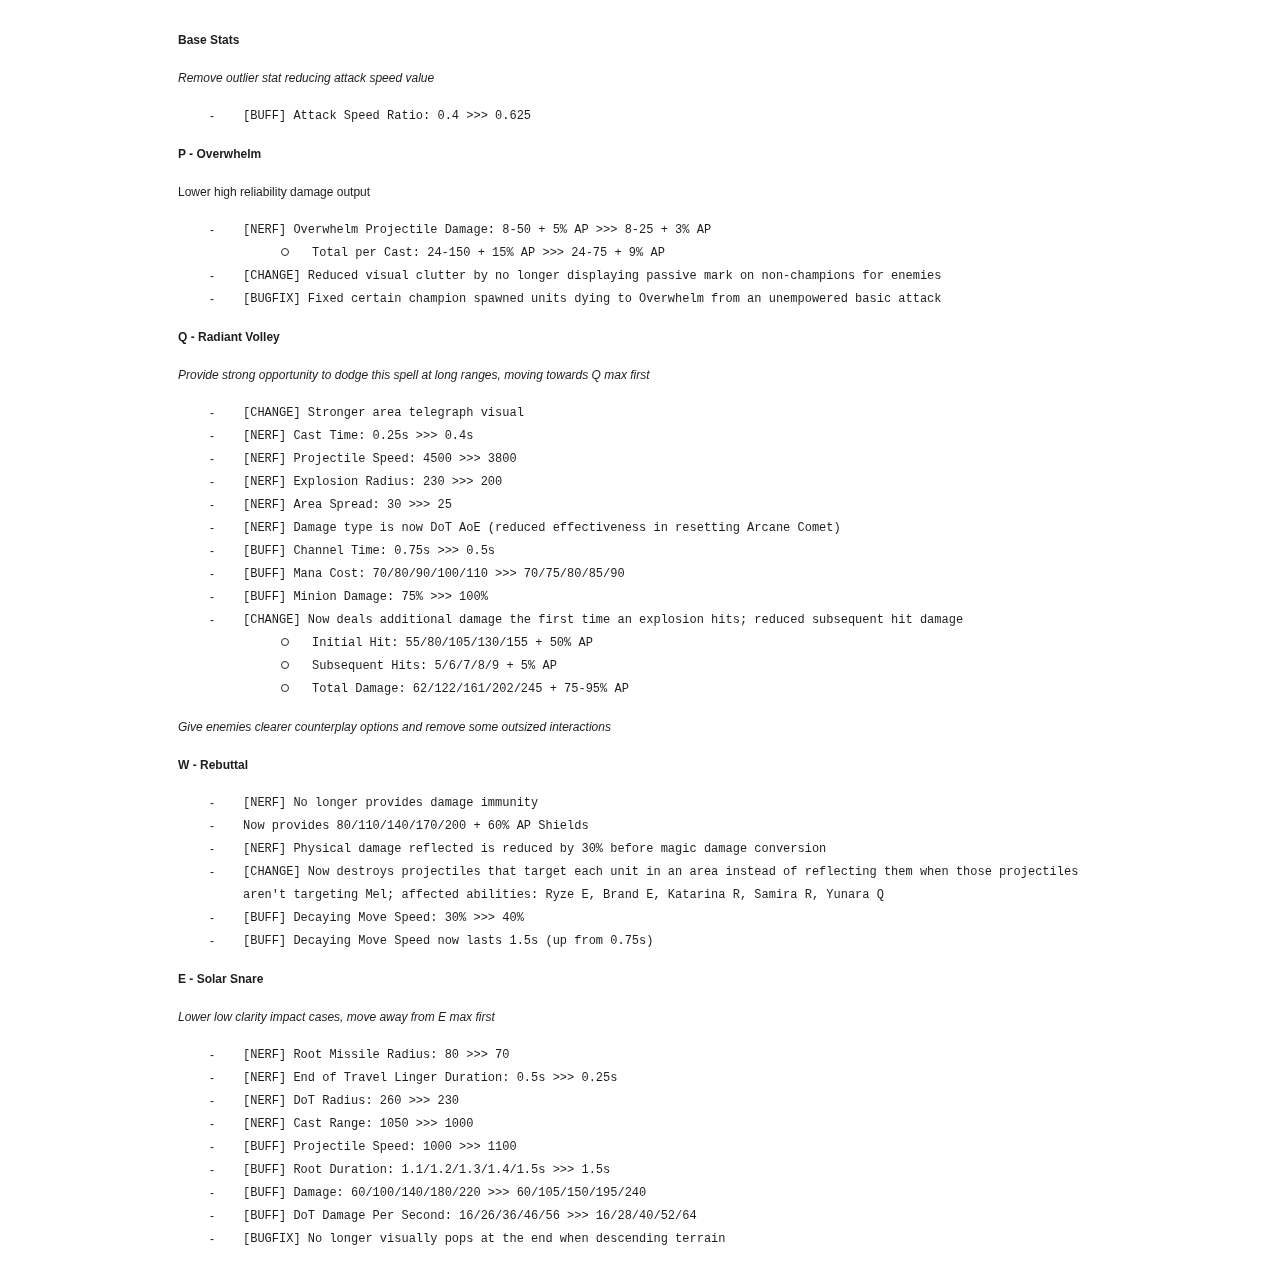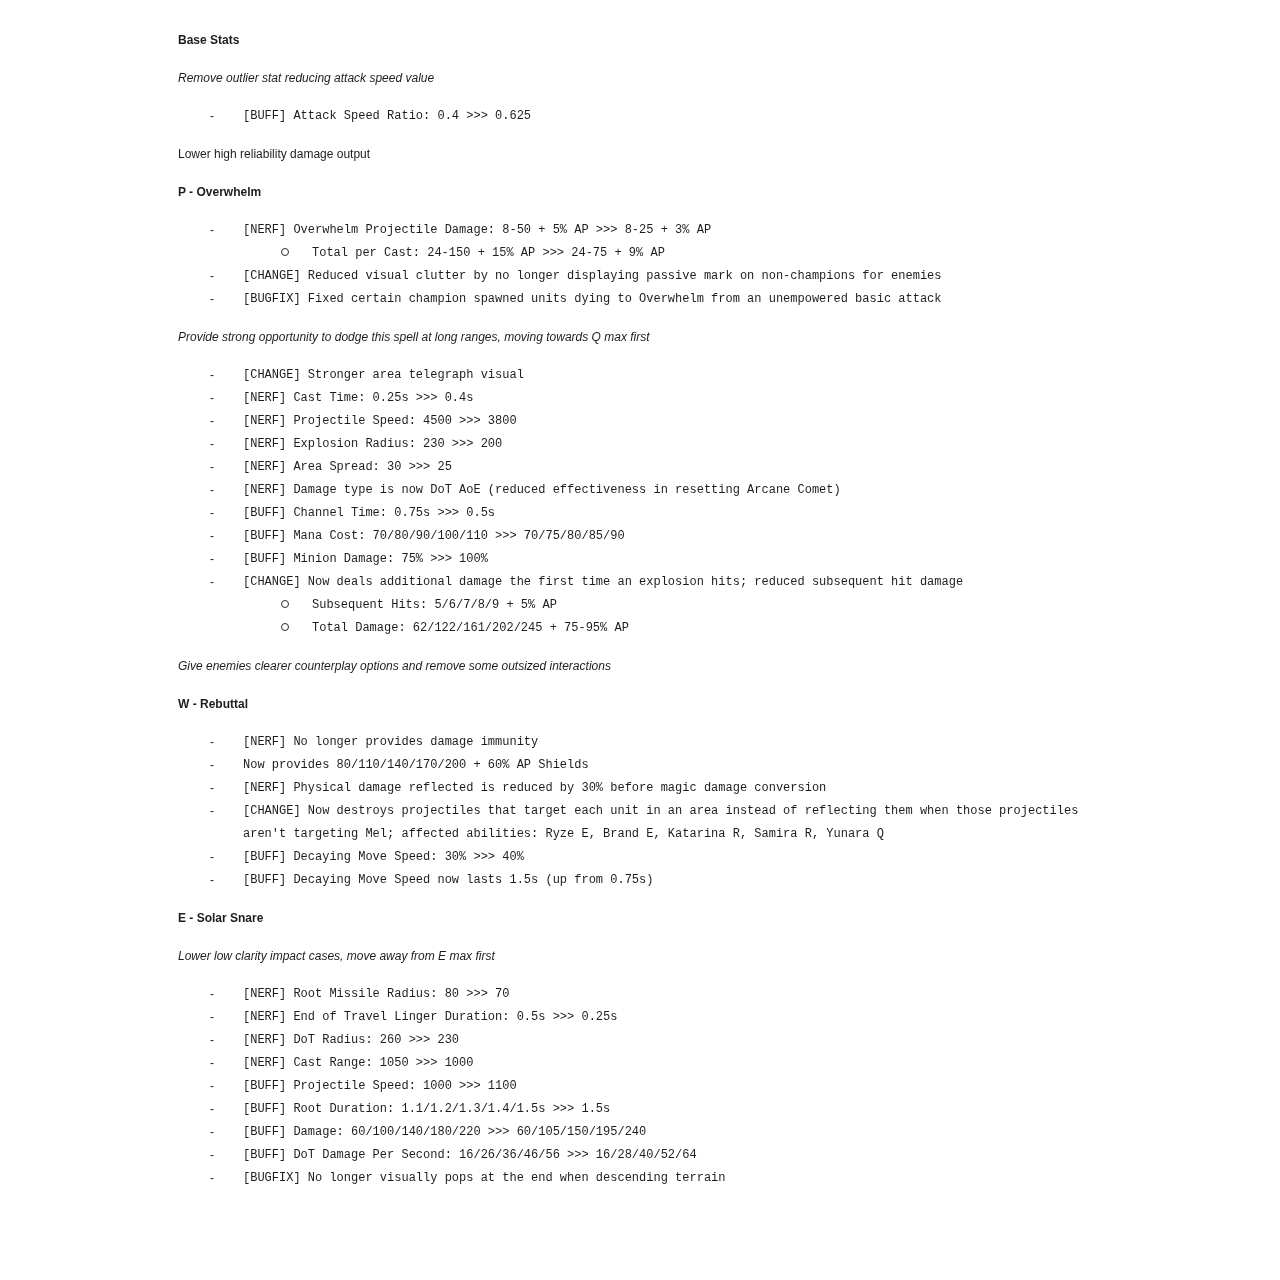--- a/index.html
+++ b/index.html
@@ -54,42 +54,43 @@
       <div class="block heading">Base Stats</div>
       <div class="block subtitle italic">Remove outlier stat reducing attack speed value</div>
       <div class="block list">
         <div class="li l1">
           <div class="marker">-</div>
           <div class="text">[BUFF] Attack Speed Ratio: 0.4 &gt;&gt;&gt; 0.625</div>
         </div>
       </div>
     </div>
     <div class="section">
+      <div class="block heading">P - Overwhelm</div>
       <div class="block subtitle">Lower high reliability damage output</div>
-      <div class="block heading">P - Overwhelm</div>
       <div class="block list">
         <div class="li l1">
           <div class="marker">-</div>
           <div class="text">[NERF] Overwhelm Projectile Damage: 8-50 + 5% AP &gt;&gt;&gt; 8-25 + 3% AP</div>
         </div>
         <div class="li l2">
           <div class="marker"><span class="circle-glyph"></span></div>
           <div class="text">Total per Cast: 24-150 + 15% AP &gt;&gt;&gt; 24-75 + 9% AP</div>
         </div>
         <div class="li l1">
           <div class="marker">-</div>
           <div class="text">[CHANGE] Reduced visual clutter by no longer displaying passive mark on non-champions for enemies</div>
         </div>
         <div class="li l1">
           <div class="marker">-</div>
           <div class="text">[BUGFIX] Fixed certain champion spawned units dying to Overwhelm from an unempowered basic attack</div>
         </div>
       </div>
     </div>
     <div class="section">
+      <div class="block heading">Q - Radiant Volley</div>
       <div class="block subtitle italic">Provide strong opportunity to dodge this spell at long ranges, moving towards Q max first</div>
       <div class="block list">
         <div class="li l1">
           <div class="marker">-</div>
           <div class="text">[CHANGE] Stronger area telegraph visual</div>
         </div>
         <div class="li l1">
           <div class="marker">-</div>
           <div class="text">[NERF] Cast Time: 0.25s &gt;&gt;&gt; 0.4s</div>
         </div>
@@ -117,20 +118,24 @@
           <div class="marker">-</div>
           <div class="text">[BUFF] Mana Cost: 70/80/90/100/110 &gt;&gt;&gt; 70/75/80/85/90</div>
         </div>
         <div class="li l1">
           <div class="marker">-</div>
           <div class="text">[BUFF] Minion Damage: 75% &gt;&gt;&gt; 100%</div>
         </div>
         <div class="li l1">
           <div class="marker">-</div>
           <div class="text">[CHANGE] Now deals additional damage the first time an explosion hits; reduced subsequent hit damage</div>
+        </div>
+        <div class="li l2">
+          <div class="marker"><span class="circle-glyph"></span></div>
+          <div class="text">Initial Hit: 55/80/105/130/155 + 50% AP</div>
         </div>
         <div class="li l2">
           <div class="marker"><span class="circle-glyph"></span></div>
           <div class="text">Subsequent Hits: 5/6/7/8/9 + 5% AP</div>
         </div>
         <div class="li l2">
           <div class="marker"><span class="circle-glyph"></span></div>
           <div class="text">Total Damage: 62/122/161/202/245 + 75-95% AP</div>
         </div>
       </div>

